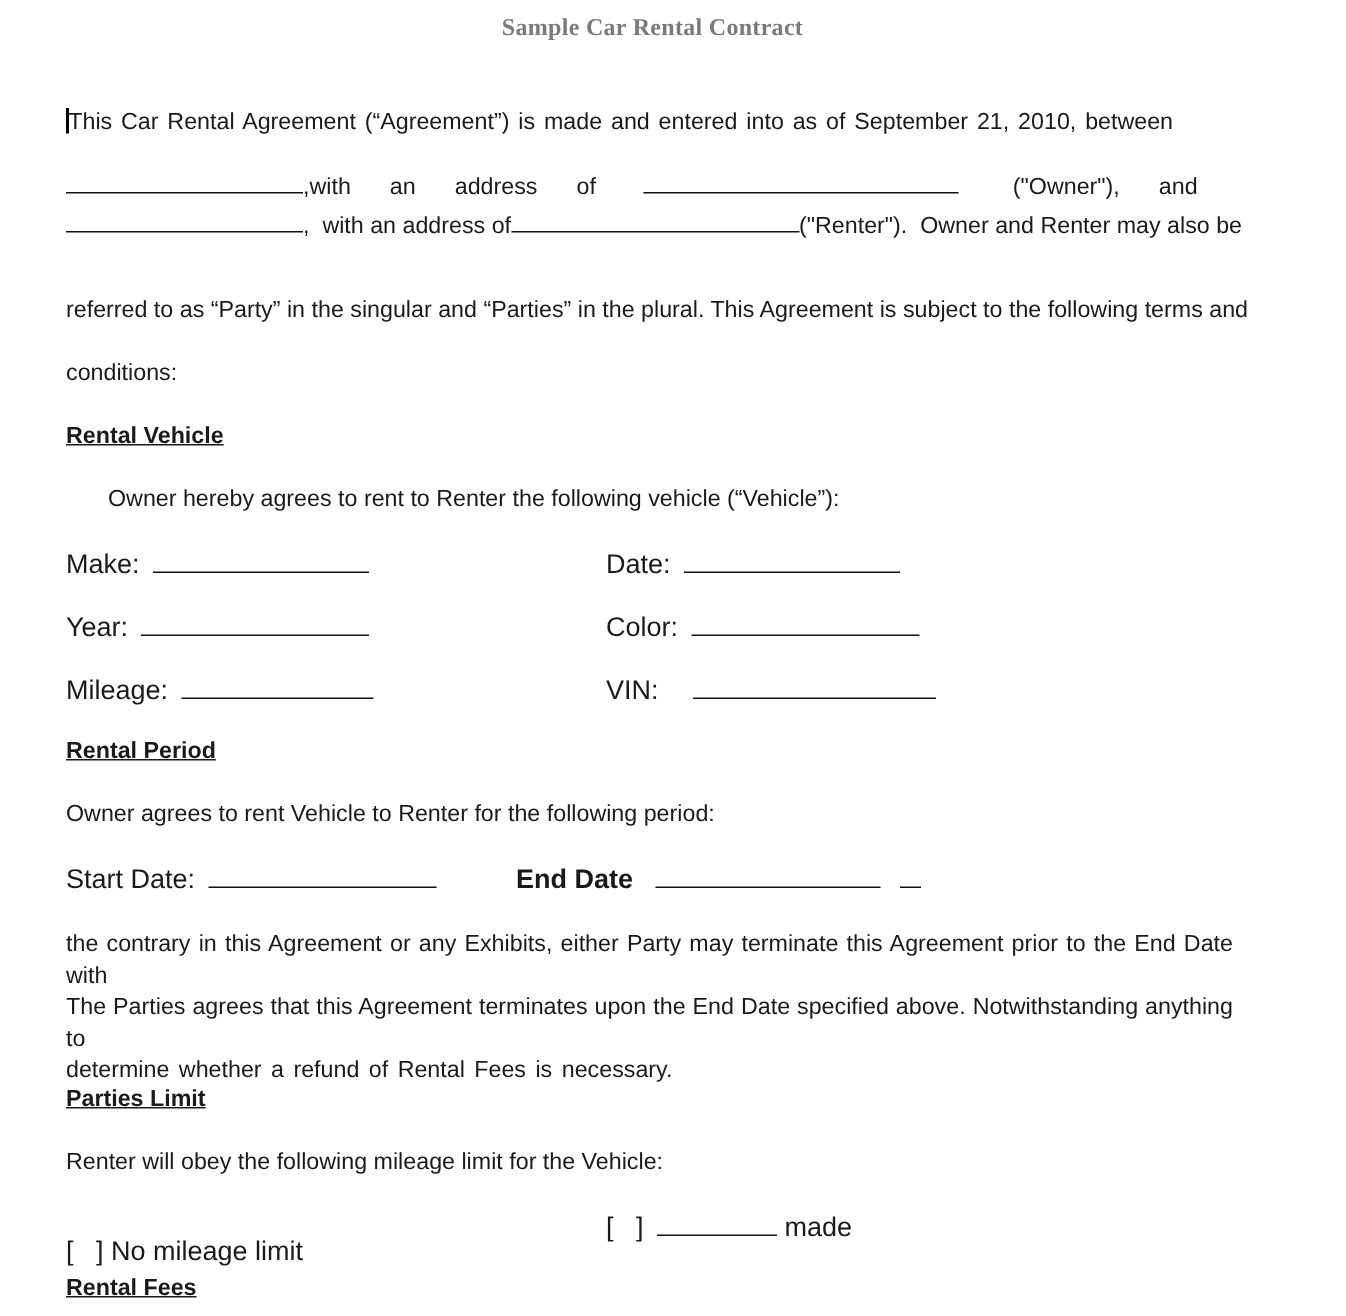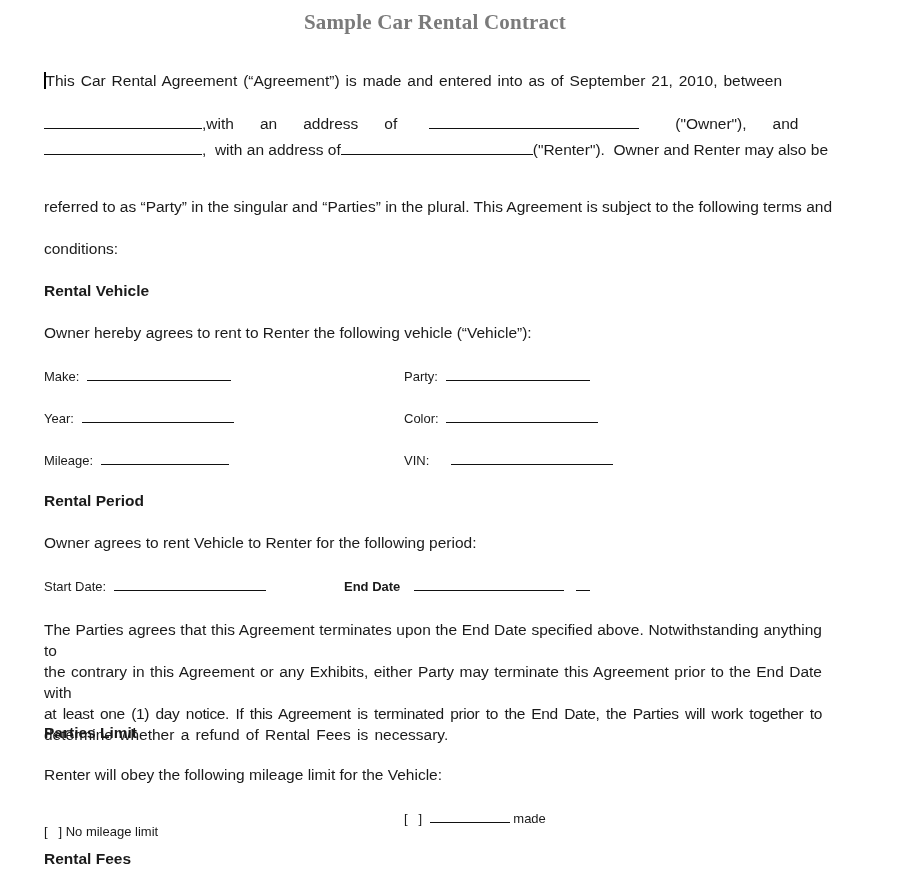--- a/index.html
+++ b/index.html
@@ -2,28 +2,28 @@
 <html><head>
 <meta charset="utf-8">
 <style>
   html, body { margin: 0; padding: 0; background: #ffffff; }
   body {
     width: 897px; height: 877px; overflow: hidden; position: relative;
     font-family: "Liberation Sans", sans-serif; color: #1a1a1a;
   }
   .title {
     position: absolute; left: 0; width: 870px; top: 10px; text-align: center;
-    font-family: "Liberation Serif", serif; font-weight: bold; font-size: 21px;
+    font-family: "Liberation Serif", serif; font-weight: bold; font-size: 16px;
     color: #7a7a7a; letter-spacing: 0.2px;
   }
   .line { position: absolute; left: 44px; font-size: 15.5px; white-space: nowrap; }
   .blank { display: inline-block; border-bottom: 1.5px solid #111; height: 14px; vertical-align: baseline; }
   .caret { display: inline-block; width: 1.5px; height: 17px; background: #000; vertical-align: -3px; margin-right: 0px; }
-  .heading { font-weight: bold; font-size: 15.5px; }
-  .abs { position: absolute; font-size: 13px; white-space: nowrap; }
+  .heading { font-weight: bold; text-decoration: underline; font-size: 15.5px; }
+  .abs { position: absolute; font-size: 18px; white-space: nowrap; }
   .para {
     position: absolute; left: 44px; width: 782px; font-size: 15.5px; line-height: 21px;
     text-align: justify;
   }
   .jline { display: flex; justify-content: space-between; width: 778px; }
 </style>
 </head>
 <body>
 
 <div class="title">Sample Car Rental Contract</div>
@@ -48,28 +48,28 @@
   <span class="blank" style="width:158px;"></span>
   <span style="white-space:pre;">,  with an address of</span>
   <span class="blank" style="width:192px;"></span>
   <span style="white-space:pre;">("Renter").  Owner and Renter may also be</span>
 </div>
 
 <div class="line" style="top:198px;">referred to as “Party” in the singular and “Parties” in the plural. This Agreement is subject to the following terms and</div>
 <div class="line" style="top:240px;">conditions:</div>
 
 <div class="line heading" style="top:282px;">Rental Vehicle</div>
-<div class="line" style="top:324px;">Owner hereby agrees to rent to Renter the following vehicle (“Vehicle”):</div>
+<div class="line" style="top:324px;margin-left:28px;">Owner hereby agrees to rent to Renter the following vehicle (“Vehicle”):</div>
 
 <div class="abs" style="left:44px; top:366px;">
   <span>Make:</span>
   <span class="blank" style="width:144px; margin-left:4px;"></span>
 </div>
 <div class="abs" style="left:404px; top:366px;">
-  <span>Party:</span>
+  <span>Date:</span>
   <span class="blank" style="width:144px; margin-left:4px;"></span>
 </div>
 
 <div class="abs" style="left:44px; top:408px;">
   <span>Year:</span>
   <span class="blank" style="width:152px; margin-left:4px;"></span>
 </div>
 <div class="abs" style="left:404px; top:408px;">
   <span>Color:</span>
   <span class="blank" style="width:152px; margin-left:4px;"></span>
@@ -91,23 +91,22 @@
   <span>Start Date:</span>
   <span class="blank" style="width:152px; margin-left:4px;"></span>
 </div>
 <div class="abs" style="left:344px; top:576px;font-weight:bold;">
   <span>End Date</span>
   <span class="blank" style="width:150px; margin-left:10px;"></span>
   <span class="blank" style="width:14px; margin-left:8px;"></span>
 </div>
 
 <div class="para" style="top:619px;">
+  <div class="jline" style="display:block; text-align:justify; text-align-last:justify;">the contrary in this Agreement or any Exhibits, either Party may terminate this Agreement prior to the End Date with</div>
   <div class="jline" style="display:block; text-align:justify; text-align-last:justify;">The Parties agrees that this Agreement terminates upon the End Date specified above.  Notwithstanding anything to</div>
-  <div class="jline" style="display:block; text-align:justify; text-align-last:justify;">the contrary in this Agreement or any Exhibits, either Party may terminate this Agreement prior to the End Date with</div>
-  <div class="jline" style="display:block; text-align:justify; text-align-last:justify; letter-spacing:-0.35px;">at least one (1) day notice.  If this Agreement is terminated prior to the End Date, the Parties will work together to</div>
   <div style="word-spacing:2px;">determine whether a refund of Rental Fees is necessary.</div>
 </div>
 
 <div class="line heading" style="top:724px;">Parties Limit</div>
 <div class="line" style="top:766px;">Renter will obey the following mileage limit for the Vehicle:</div>
 
 <div class="abs" style="left:44px; top:808px; white-space:pre;margin-top:16px;">[   ] No mileage limit</div>
 <div class="abs" style="left:404px; top:808px;">
   <span style="white-space:pre;">[   ]</span>
   <span class="blank" style="width:80px; margin-left:4px;"></span>

